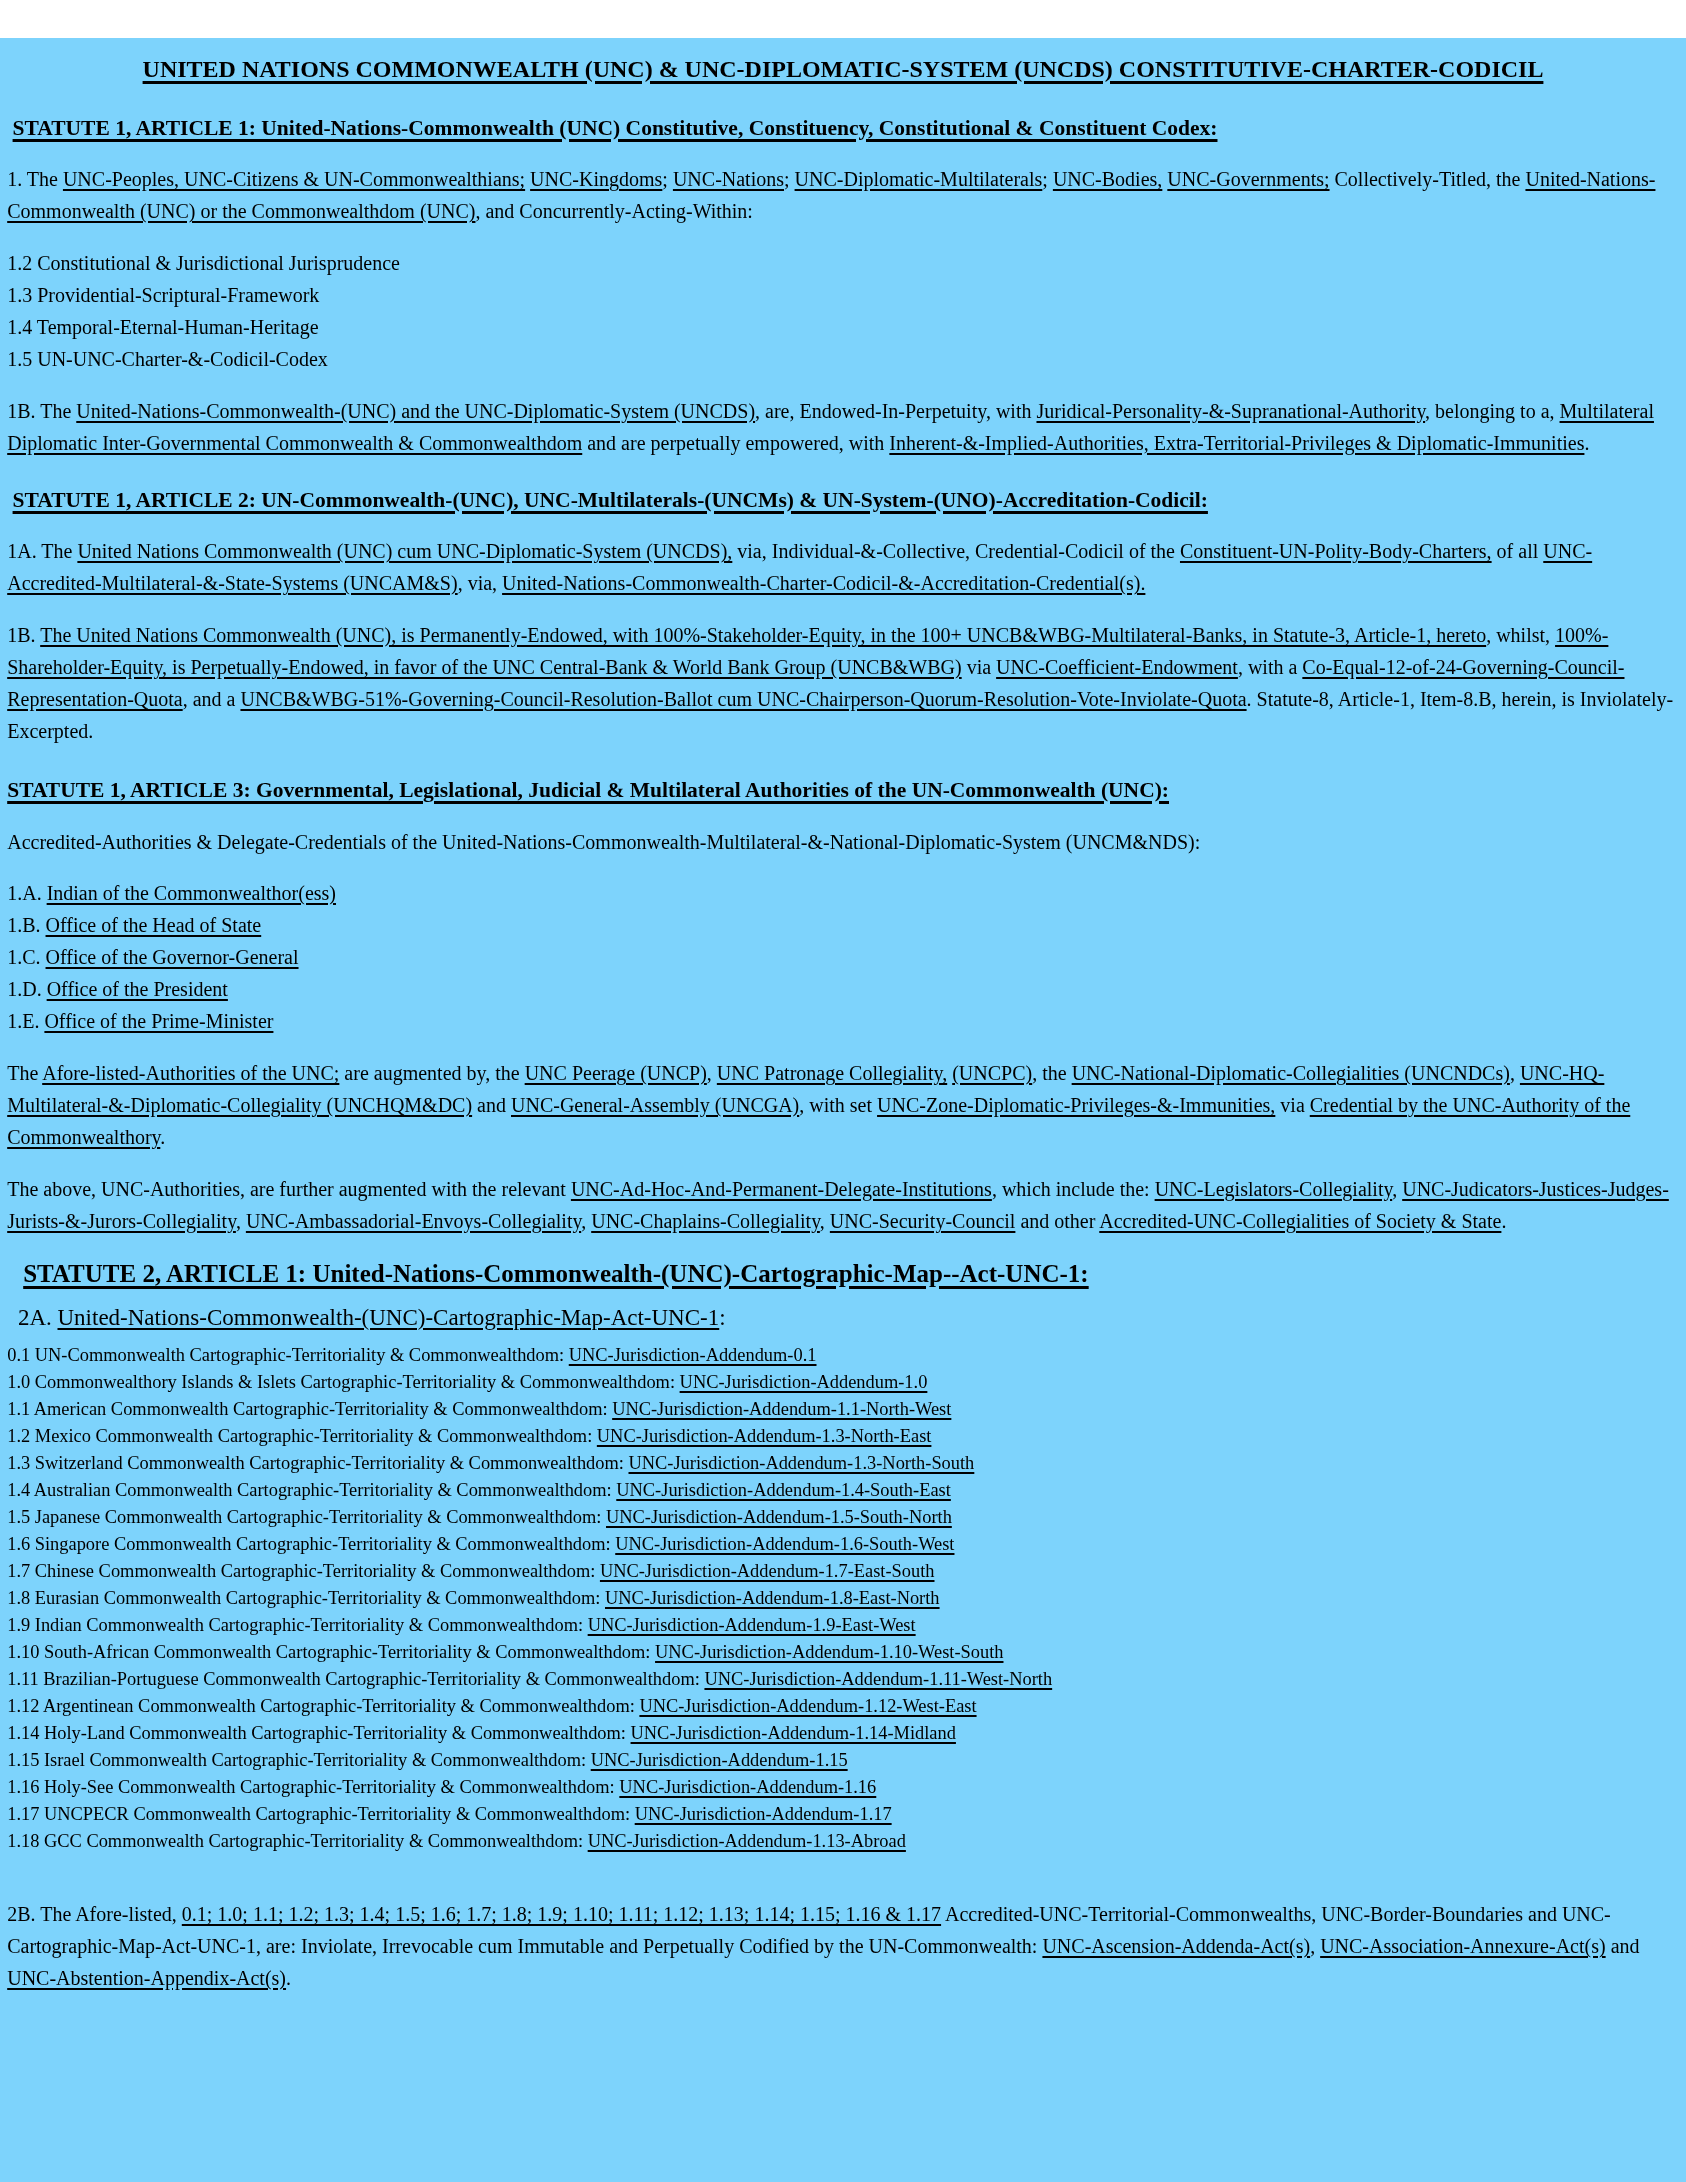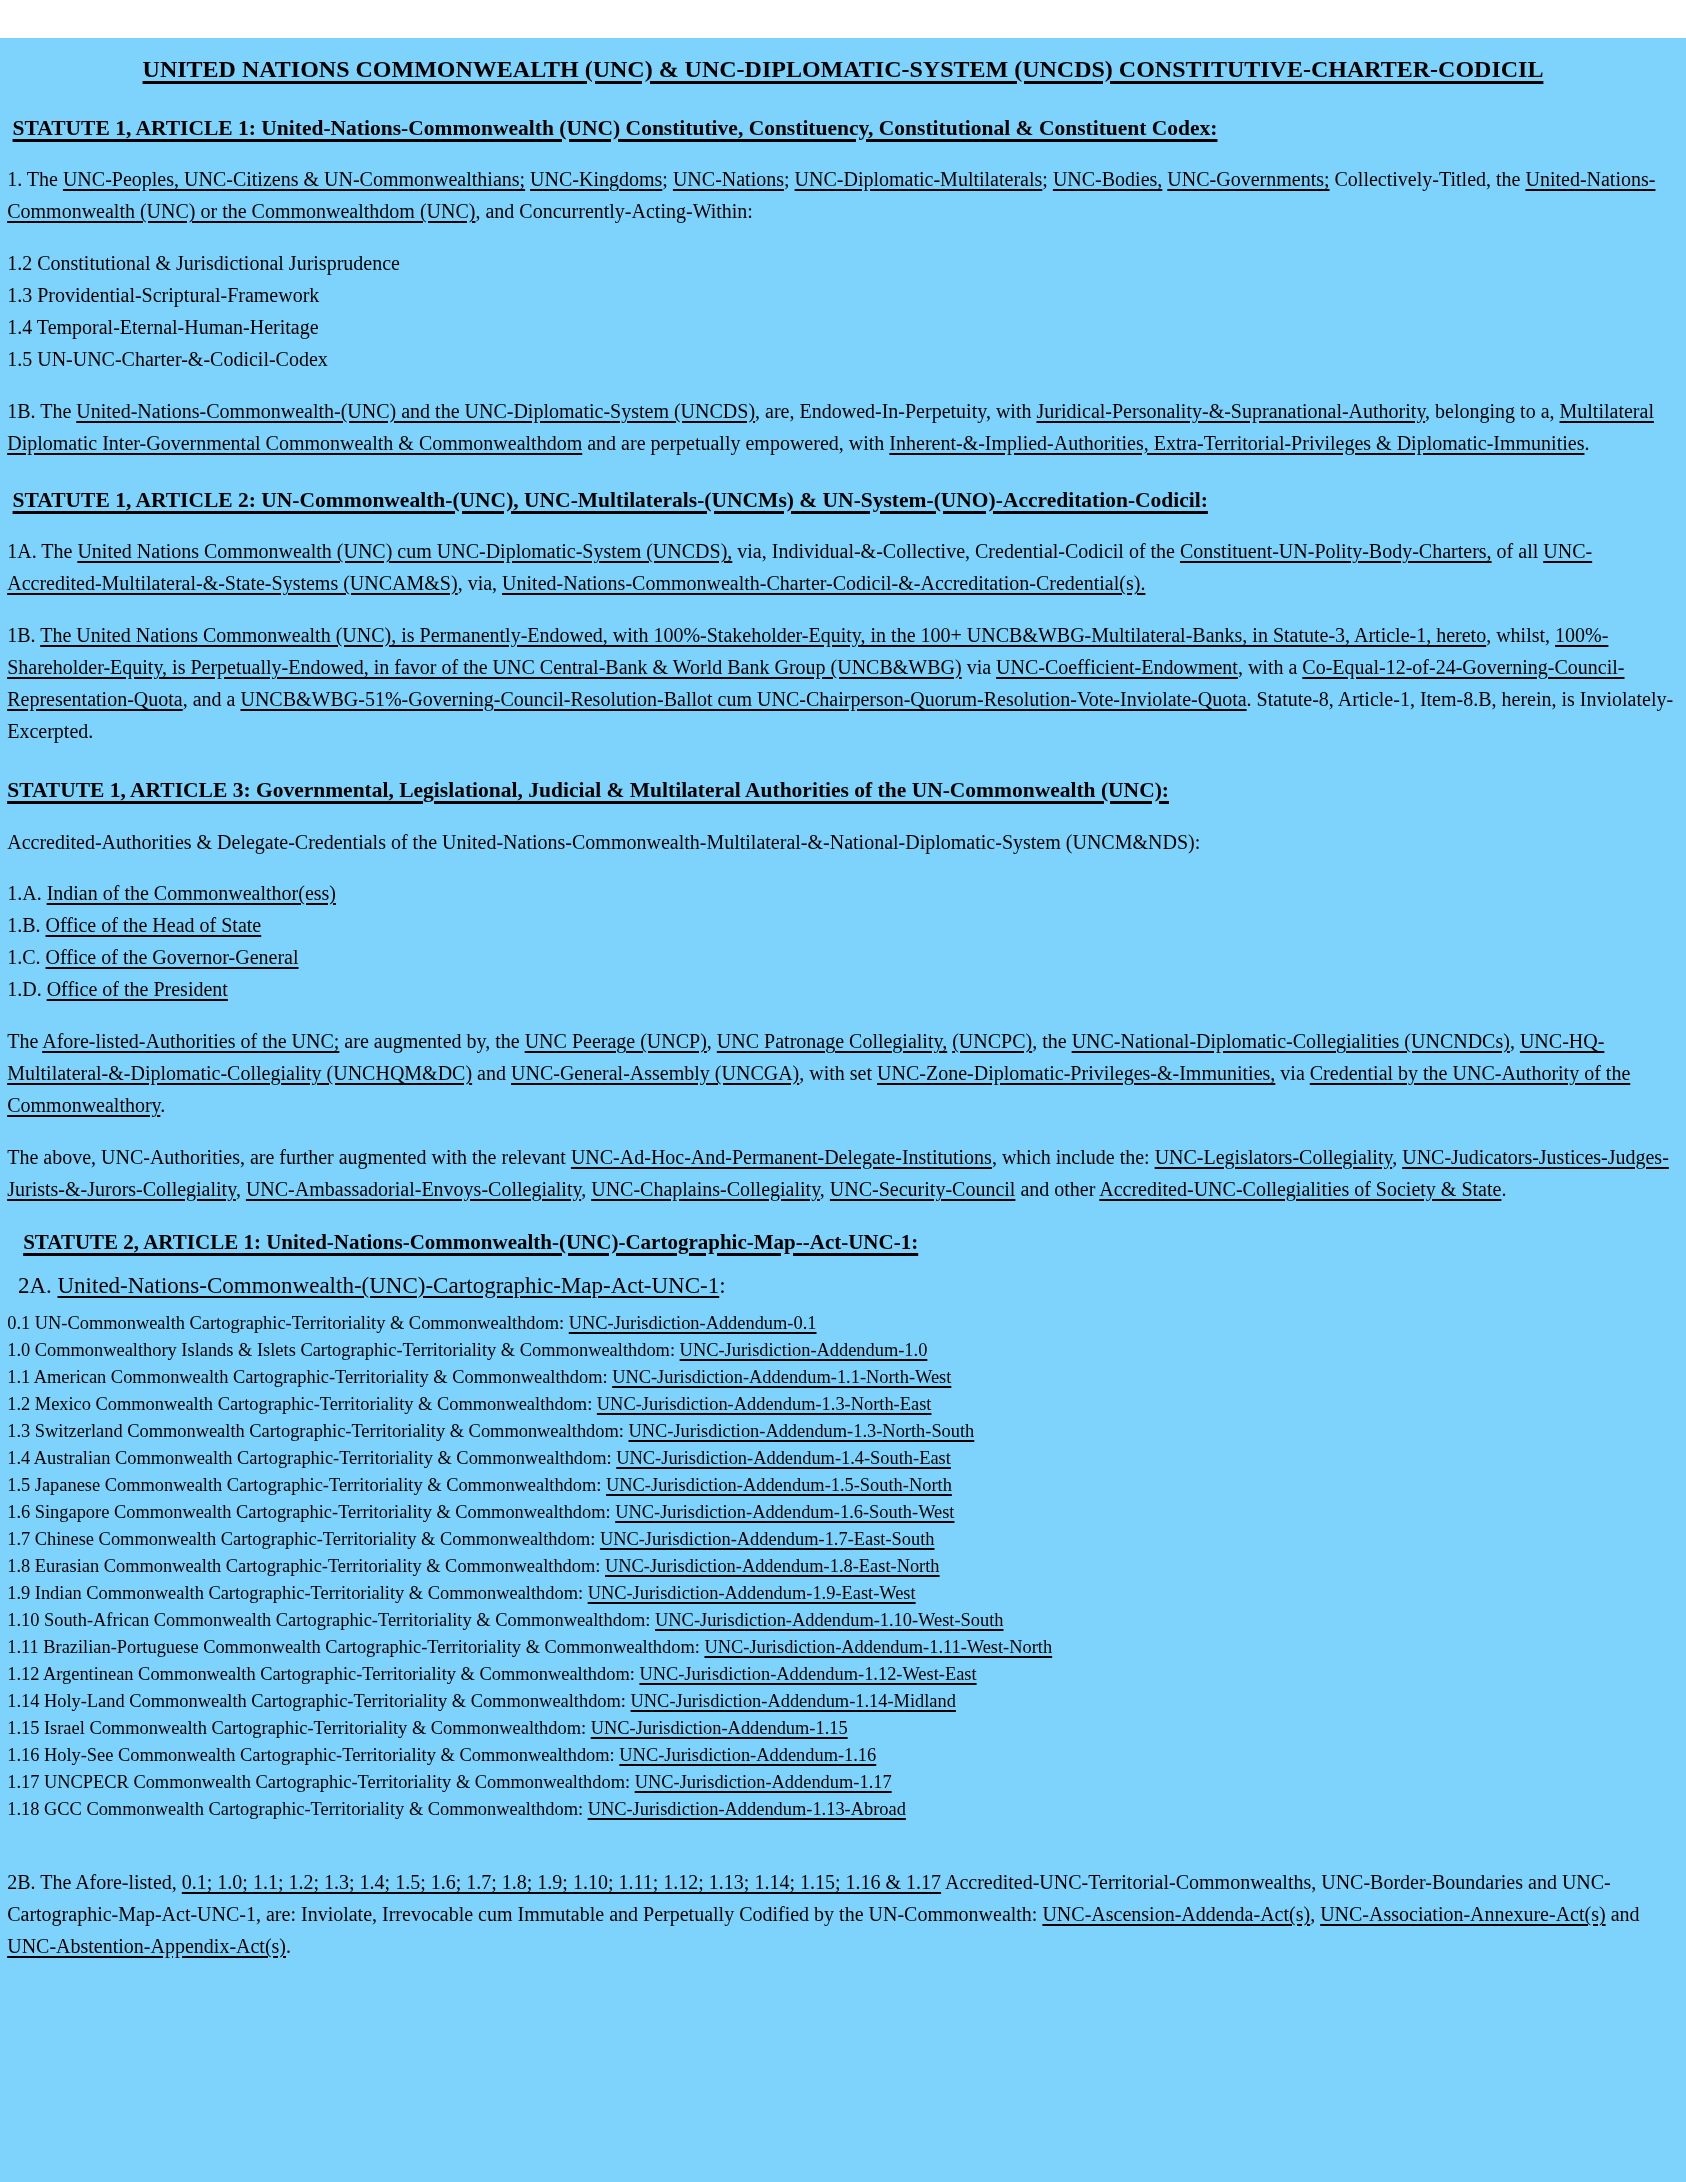--- a/index.html
+++ b/index.html
@@ -37,21 +37,21 @@
     margin: 25px 0 0 5.4px;
   }
   .heading-center {
     font-size: 21.5px;
     font-weight: bold;
     line-height: 32px;
     text-align: left;
     margin: 27px 0 0 0;
   }
   .heading-small {
-    font-size: 21px;
+    font-size: 25px;
     font-weight: bold;
     line-height: 28px;
     margin: 23px 0 0 16px;
   }
   .para {
     font-size: 20px;
     line-height: 32px;
     margin: 19.7px 0 0 0;
   }
   .para-small {
@@ -91,20 +91,21 @@
       <h2 class="heading"><span class="u">STATUTE 1, ARTICLE 2: UN-Commonwealth-(UNC), UNC-Multilaterals-(UNCMs) &amp; UN-System-(UNO)-Accreditation-Codicil:</span></h2>
       <div class="para"><span>1A. The </span><span class="u">United Nations Commonwealth (UNC) cum UNC-Diplomatic-System (UNCDS),</span><span> via, Individual-&amp;-Collective, Credential-Codicil of the </span><span class="u">Constituent-UN-Polity-Body-Charters,</span><span> of all </span><span class="u">UNC-Accredited-Multilateral-&amp;-State-Systems (UNCAM&amp;S)</span><span>, via, </span><span class="u">United-Nations-Commonwealth-Charter-Codicil-&amp;-Accreditation-Credential(s).</span></div>
       <div class="para"><span>1B. </span><span class="u">The United Nations Commonwealth (UNC), is Permanently-Endowed, with 100%-Stakeholder-Equity, in the 100+ UNCB&amp;WBG-Multilateral-Banks, in Statute-3, Article-1, hereto</span><span>, whilst, </span><span class="u">100%-Shareholder-Equity, is Perpetually-Endowed, in favor of the UNC Central-Bank &amp; World Bank Group (UNCB&amp;WBG)</span><span> via </span><span class="u">UNC-Coefficient-Endowment</span><span>, with a </span><span class="u">Co-Equal-12-of-24-Governing-Council-Representation-Quota</span><span>, and a </span><span class="u">UNCB&amp;WBG-51%-Governing-Council-Resolution-Ballot cum UNC-Chairperson-Quorum-Resolution-Vote-Inviolate-Quota</span><span>. Statute-8, Article-1, Item-8.B, herein, is Inviolately-Excerpted.</span></div>
       <h2 class="heading-center"><span class="u">STATUTE 1, ARTICLE 3: Governmental, Legislational, Judicial &amp; Multilateral Authorities of the UN-Commonwealth (UNC):</span></h2>
       <div class="para"><span>Accredited-Authorities &amp; Delegate-Credentials of the United-Nations-Commonwealth-Multilateral-&amp;-National-Diplomatic-System (UNCM&amp;NDS):</span></div>
       <div class="list">
         <div class="list-item"><span>1.A. </span><span class="u">Indian of the Commonwealthor(ess)</span></div>
         <div class="list-item"><span>1.B. </span><span class="u">Office of the Head of State</span></div>
         <div class="list-item"><span>1.C. </span><span class="u">Office of the Governor-General</span></div>
         <div class="list-item"><span>1.D. </span><span class="u">Office of the President</span></div>
+        <div class="list-item"><span>1.E. </span><span class="u">Office of the Prime-Minister</span></div>
       </div>
       <div class="para"><span>The </span><span class="u">Afore-listed-Authorities of the UNC;</span><span> are augmented by, the </span><span class="u">UNC Peerage (UNCP)</span><span>, </span><span class="u">UNC Patronage Collegiality,</span><span> </span><span class="u">(UNCPC)</span><span>, the </span><span class="u">UNC-National-Diplomatic-Collegialities (UNCNDCs)</span><span>, </span><span class="u">UNC-HQ-Multilateral-&amp;-Diplomatic-Collegiality (UNCHQM&amp;DC)</span><span> and </span><span class="u">UNC-General-Assembly (UNCGA)</span><span>, with set </span><span class="u">UNC-Zone-Diplomatic-Privileges-&amp;-Immunities,</span><span> via </span><span class="u">Credential by the UNC-Authority of the Commonwealthory</span><span>.</span></div>
       <div class="para"><span>The above, UNC-Authorities, are further augmented with the relevant </span><span class="u">UNC-Ad-Hoc-And-Permanent-Delegate-Institutions</span><span>, which include the: </span><span class="u">UNC-Legislators-Collegiality</span><span>, </span><span class="u">UNC-Judicators-Justices-Judges-Jurists-&amp;-Jurors-Collegiality</span><span>, </span><span class="u">UNC-Ambassadorial-Envoys-Collegiality</span><span>, </span><span class="u">UNC-Chaplains-Collegiality</span><span>, </span><span class="u">UNC-Security-Council</span><span> and other </span><span class="u">Accredited-UNC-Collegialities of Society &amp; State</span><span>.</span></div>
       <h2 class="heading-small"><span class="u">STATUTE 2, ARTICLE 1: United-Nations-Commonwealth-(UNC)-Cartographic-Map--Act-UNC-1:</span></h2>
       <div class="para-small"><span>2A. </span><span class="u">United-Nations-Commonwealth-(UNC)-Cartographic-Map-Act-UNC-1</span><span>:</span></div>
       <div class="maplist">
         <div class="map-item"><span>0.1 UN-Commonwealth Cartographic-Territoriality &amp; Commonwealthdom: </span><span class="u">UNC-Jurisdiction-Addendum-0.1</span></div>
         <div class="map-item"><span>1.0 Commonwealthory Islands &amp; Islets Cartographic-Territoriality &amp; Commonwealthdom: </span><span class="u">UNC-Jurisdiction-Addendum-1.0</span></div>
         <div class="map-item"><span>1.1 American Commonwealth Cartographic-Territoriality &amp; Commonwealthdom: </span><span class="u">UNC-Jurisdiction-Addendum-1.1-North-West</span></div>
         <div class="map-item"><span>1.2 Mexico Commonwealth Cartographic-Territoriality &amp; Commonwealthdom: </span><span class="u">UNC-Jurisdiction-Addendum-1.3-North-East</span></div>

